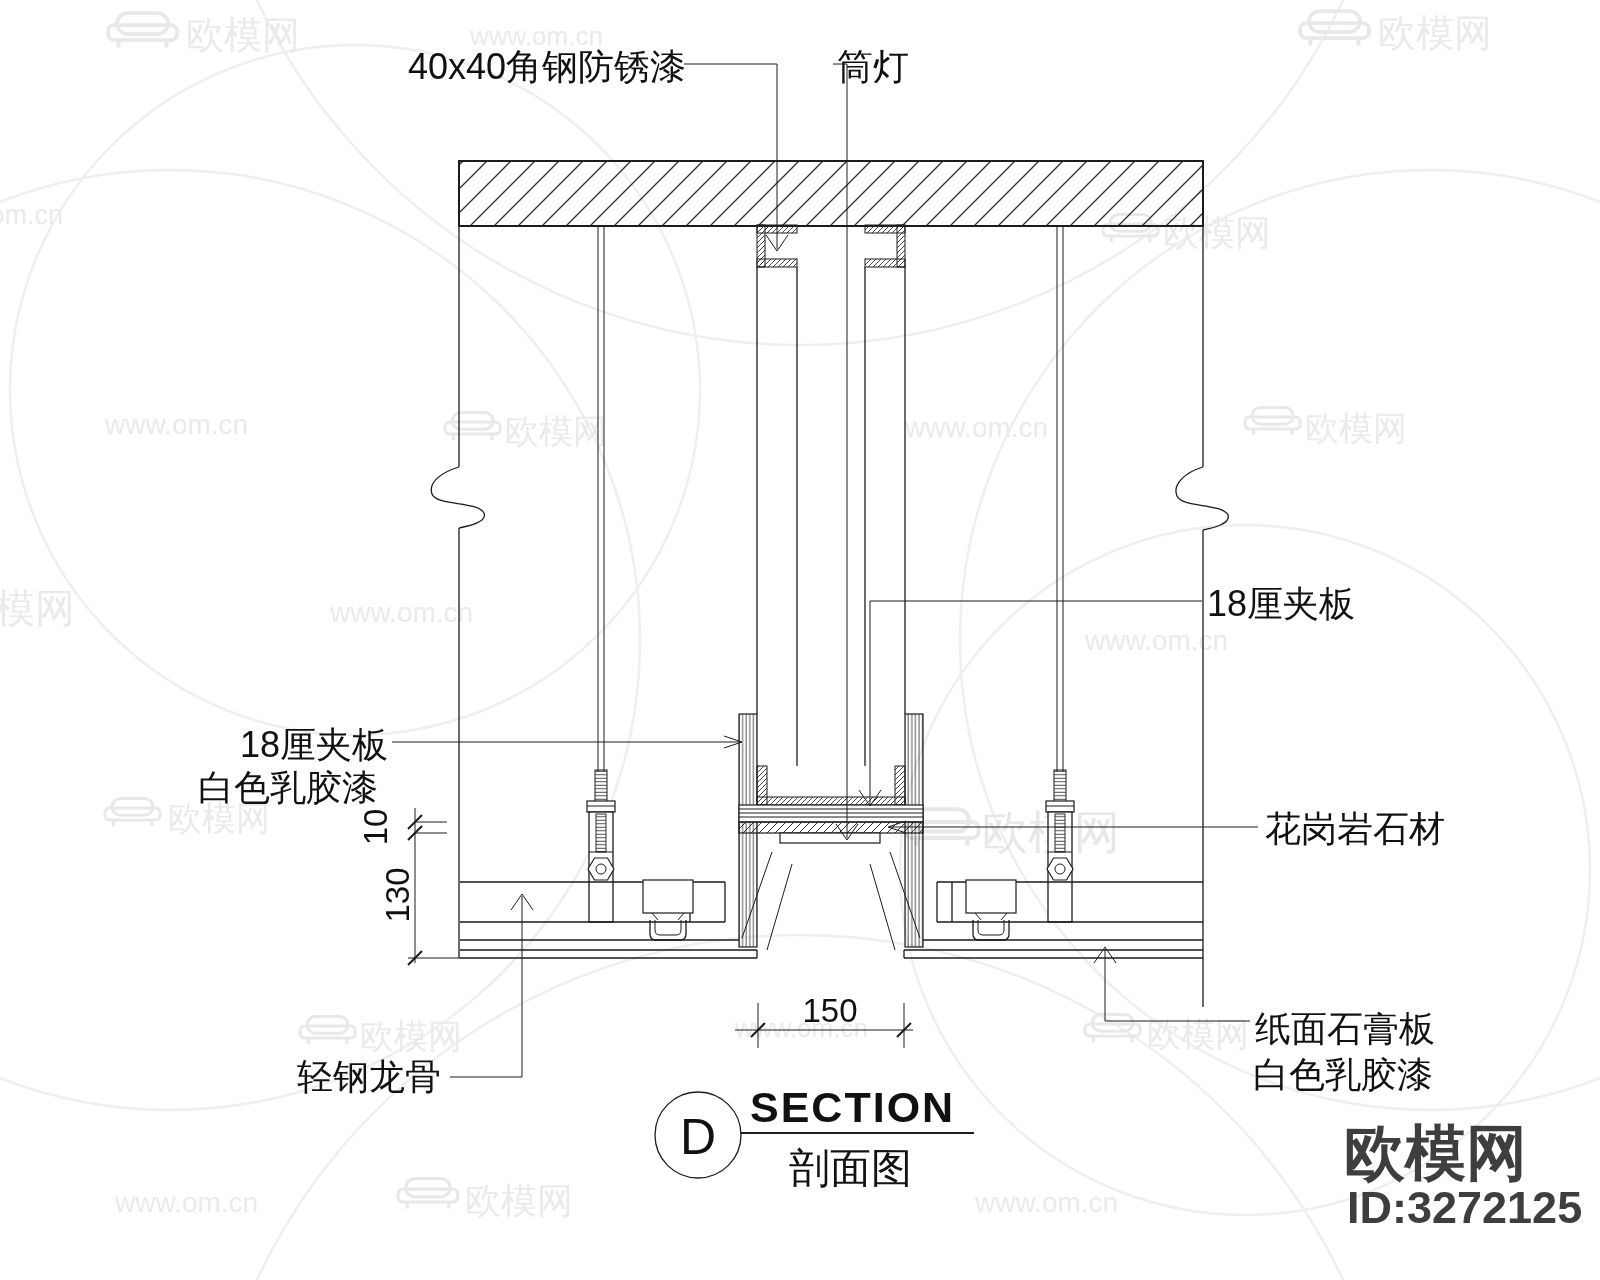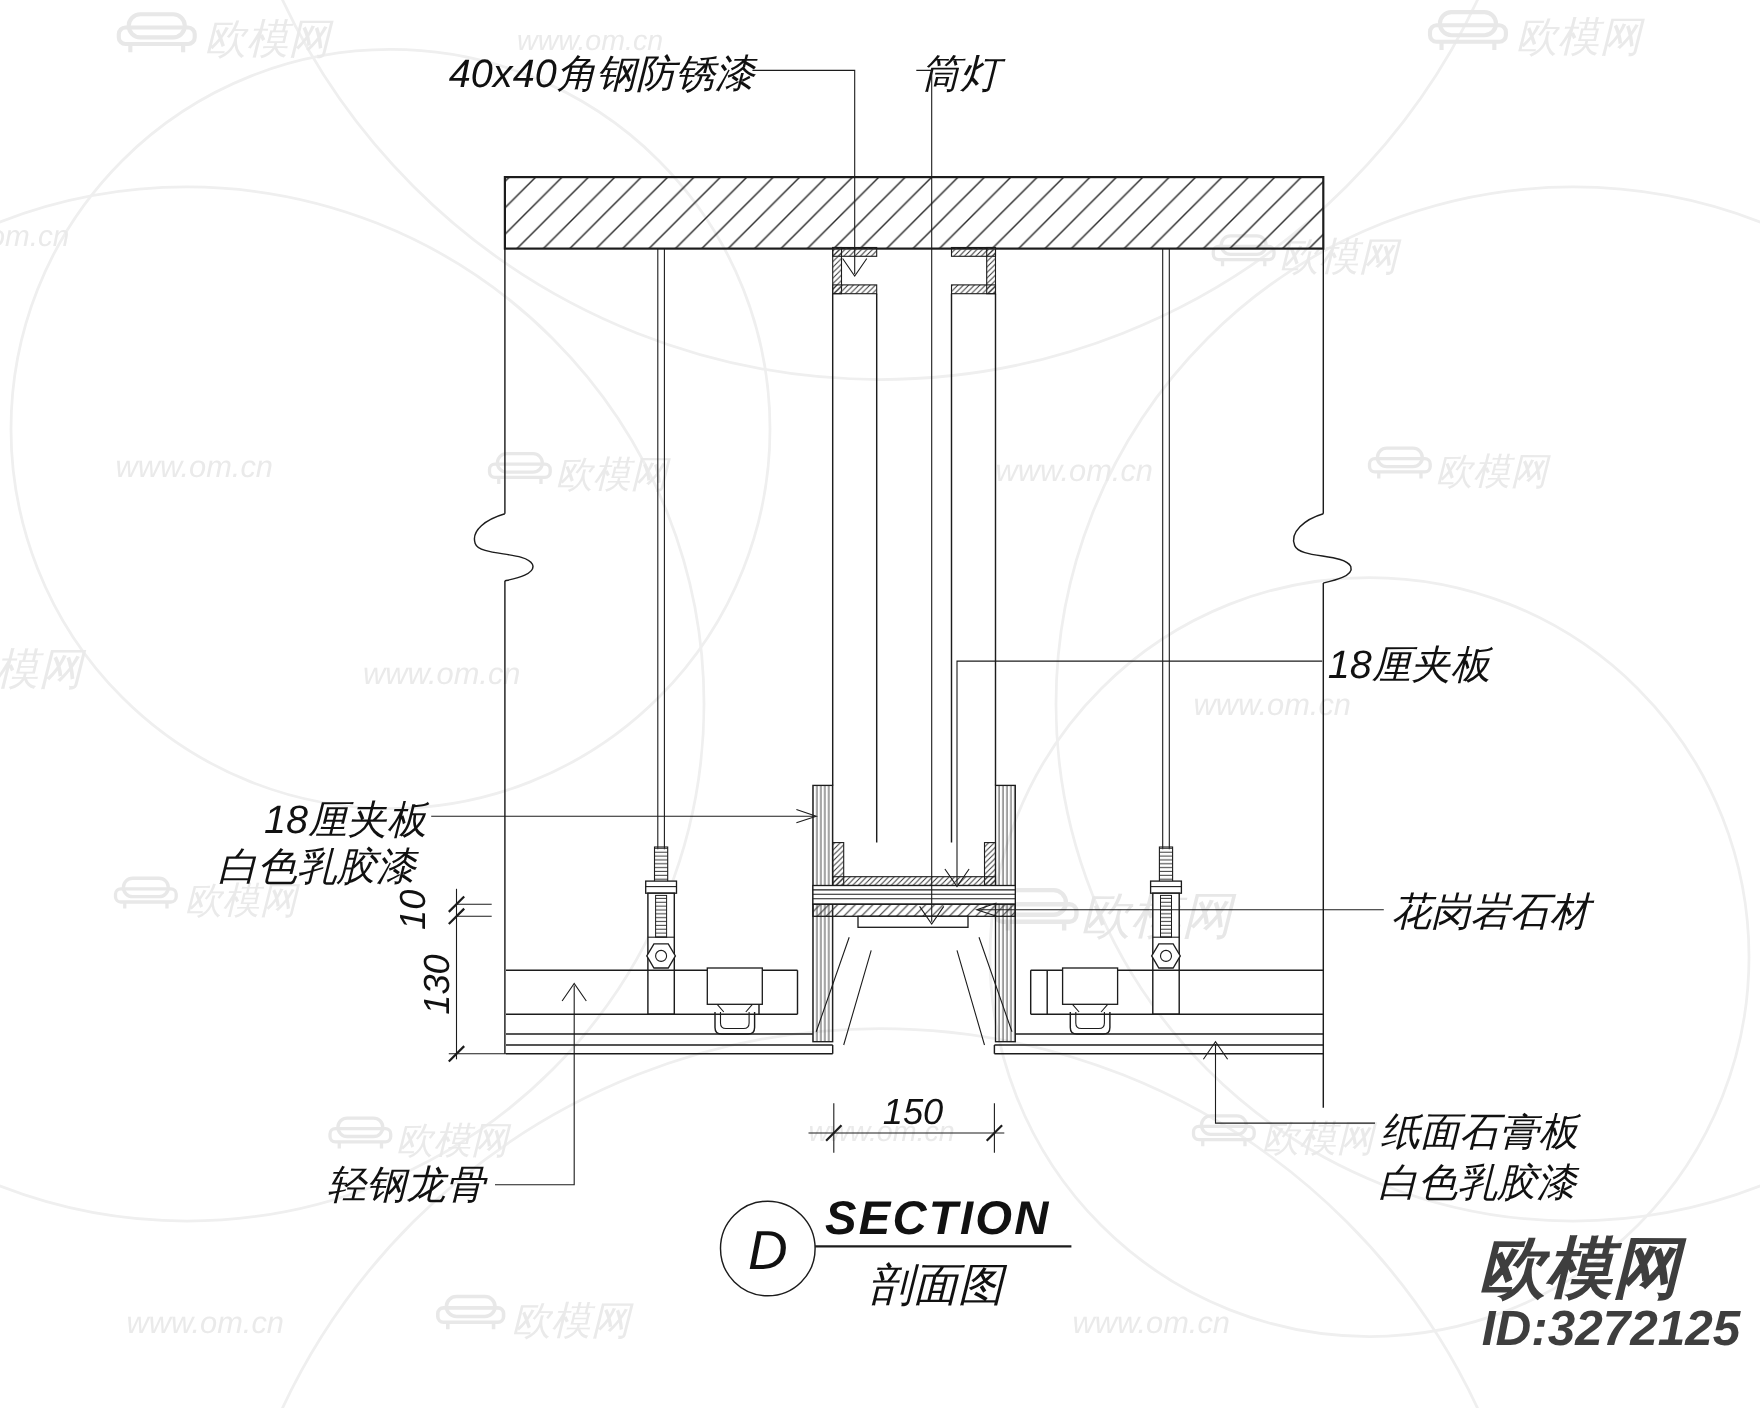--- a/index.html
+++ b/index.html
@@ -1,16 +1,16 @@
 <!DOCTYPE html>
 <html><head>
 <meta charset="utf-8">
 <style>
   html,body{margin:0;padding:0;background:#fff;}
-  #stage{width:1600px;height:1280px;position:relative;background:#fff;overflow:hidden;font-style:italic;}
+  #stage{width:1600px;height:1280px;position:relative;background:#fff;overflow:hidden;}
   svg{display:block;font-family:"Liberation Sans","DejaVu Sans",sans-serif;}
   .ln{stroke:#1c1c1c;stroke-width:1.3;fill:none;}
   .ln2{stroke:#1c1c1c;stroke-width:2;fill:none;}
   .lnthin{stroke:#1c1c1c;stroke-width:1;fill:none;}
   .tick{stroke:#1c1c1c;stroke-width:2;fill:none;}
   .lbl{font-size:36px;fill:#111;}
   .dim{font-size:33px;fill:#111;}
   .ttl-en{font-size:43px;font-weight:bold;letter-spacing:2px;fill:#111;}
   .ttl-cn{font-size:41px;fill:#111;}
   .ttl-d{font-size:50px;fill:#111;}

